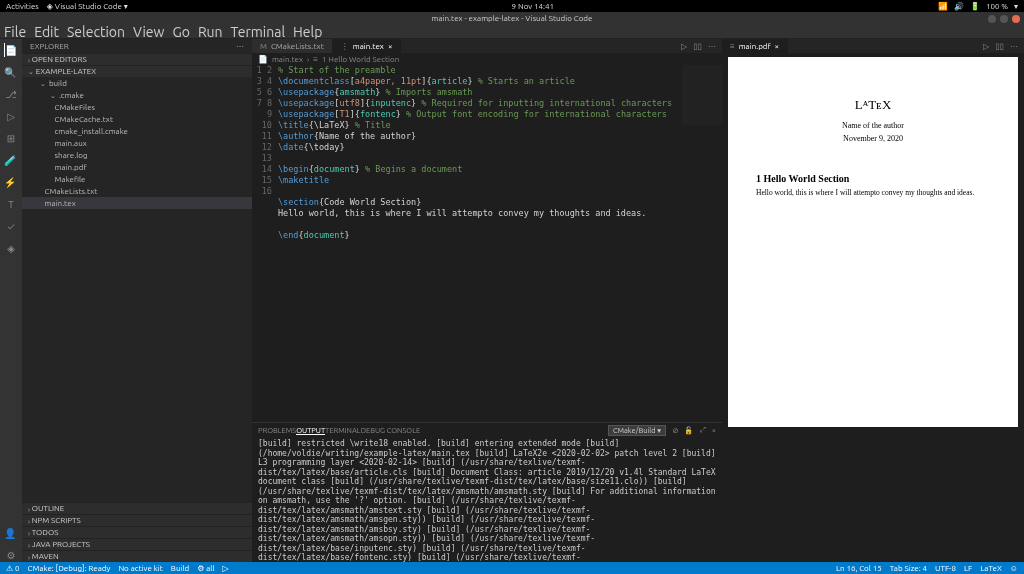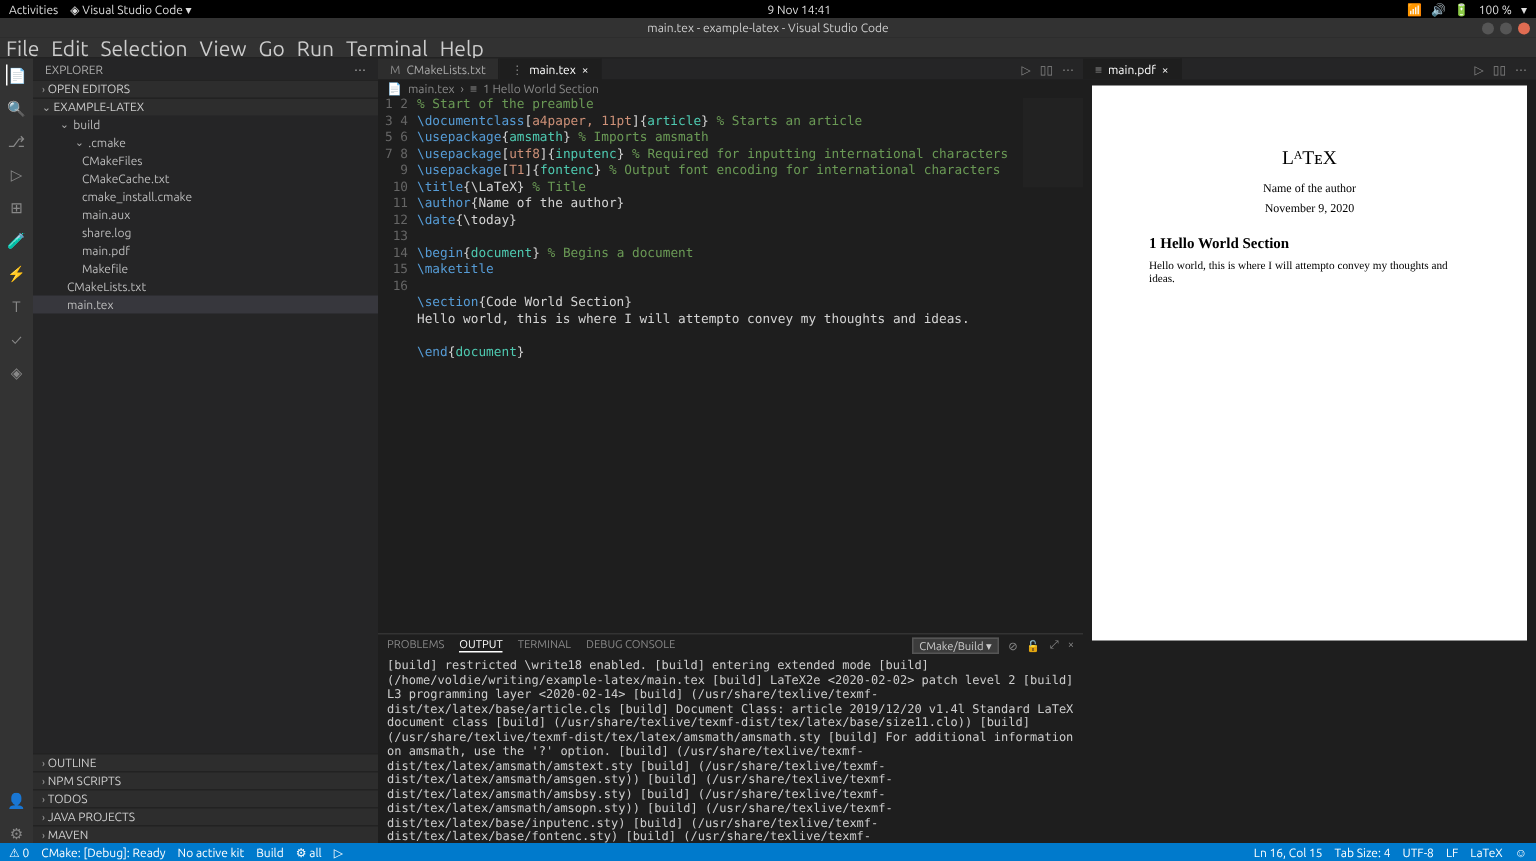--- a/index.html
+++ b/index.html
@@ -34,31 +34,31 @@
 .breadcrumb { height: 12px; background: #1e1e1e; display: flex; align-items: center; padding-left: 6px; font-size: 8px; color: #888; gap: 4px; }
 .editor { flex: 1; display: flex; font-family: Consolas, monospace; font-size: 8.5px; overflow: hidden; position: relative; }
 .gutter { width: 26px; background: #1e1e1e; color: #666; text-align: right; padding-right: 6px; line-height: 11px; }
 .code { flex: 1; line-height: 11px; white-space: pre; color: #d4d4d4; }
 .kw { color: #569cd6; }
 .fn { color: #4ec9b0; }
 .st { color: #ce9178; }
 .cm { color: #6a9955; }
 .minimap { position: absolute; right: 0; top: 0; width: 40px; height: 60px; background: #252525; opacity: 0.5; }
 .panel { height: 140px; background: #1e1e1e; border-top: 1px solid #333; display: flex; flex-direction: column; }
-.panel-tabs { height: 14px; display: flex; align-items: center; padding: 0 6px; gap: 10px; font-size: 7.5px; color: #888; }
+.panel-tabs { height: 14px; display: flex; align-items: center; padding: 0 6px; font-size: 7.5px; color: #888; }
 .panel-tabs .ptab.active { color: #fff; border-bottom: 1px solid #fff; }
 .panel-tabs .pright { margin-left: auto; display: flex; gap: 6px; align-items: center; }
 .panel-body { flex: 1; font-family: Consolas, monospace; font-size: 8px; color: #ccc; padding: 2px 6px; line-height: 9.5px; overflow: hidden; }
 .pdfpane { width: 302px; background: #252526; display: flex; flex-direction: column; }
 .pdfpane .tabs { background: #252526; }
 .pdfview { flex: 1; background: #1e1e1e; padding: 4px; overflow: auto; display:flex; justify-content:center; }
-.pdfpage { width: 290px; height: 370px; background: #fff; color: #000; font-family: 'Times New Roman', serif; padding: 40px 38px; }
+.pdfpage { width: 290px; height: 370px; background: #fff; color: #000; font-family: 'Times New Roman', serif; padding: 40px 28px; }
 .pdf-title { text-align: center; font-size: 13px; margin-bottom: 8px; }
 .pdf-author { text-align: center; font-size: 8px; margin-bottom: 4px; }
-.pdf-date { text-align: center; font-size: 8px; margin-bottom: 14px; }
+.pdf-date { text-align: center; font-size: 8px; margin-bottom: 30px; }
 .pdf-h1 { font-size: 10px; font-weight: bold; margin-bottom: 4px; }
 .pdf-body { font-size: 7.5px; }
 .statusbar { height: 12px; background: #007acc; display: flex; align-items: center; font-size: 8px; color: #fff; padding: 0 6px; gap: 8px; }
 .statusbar .right { margin-left: auto; display: flex; gap: 8px; }
 .dropdown { background: #3c3c3c; border: 1px solid #555; color: #ccc; font-size: 7.5px; padding: 0 4px; }
 </style>
 </head>
 <body>
 
 <div class="topbar">

